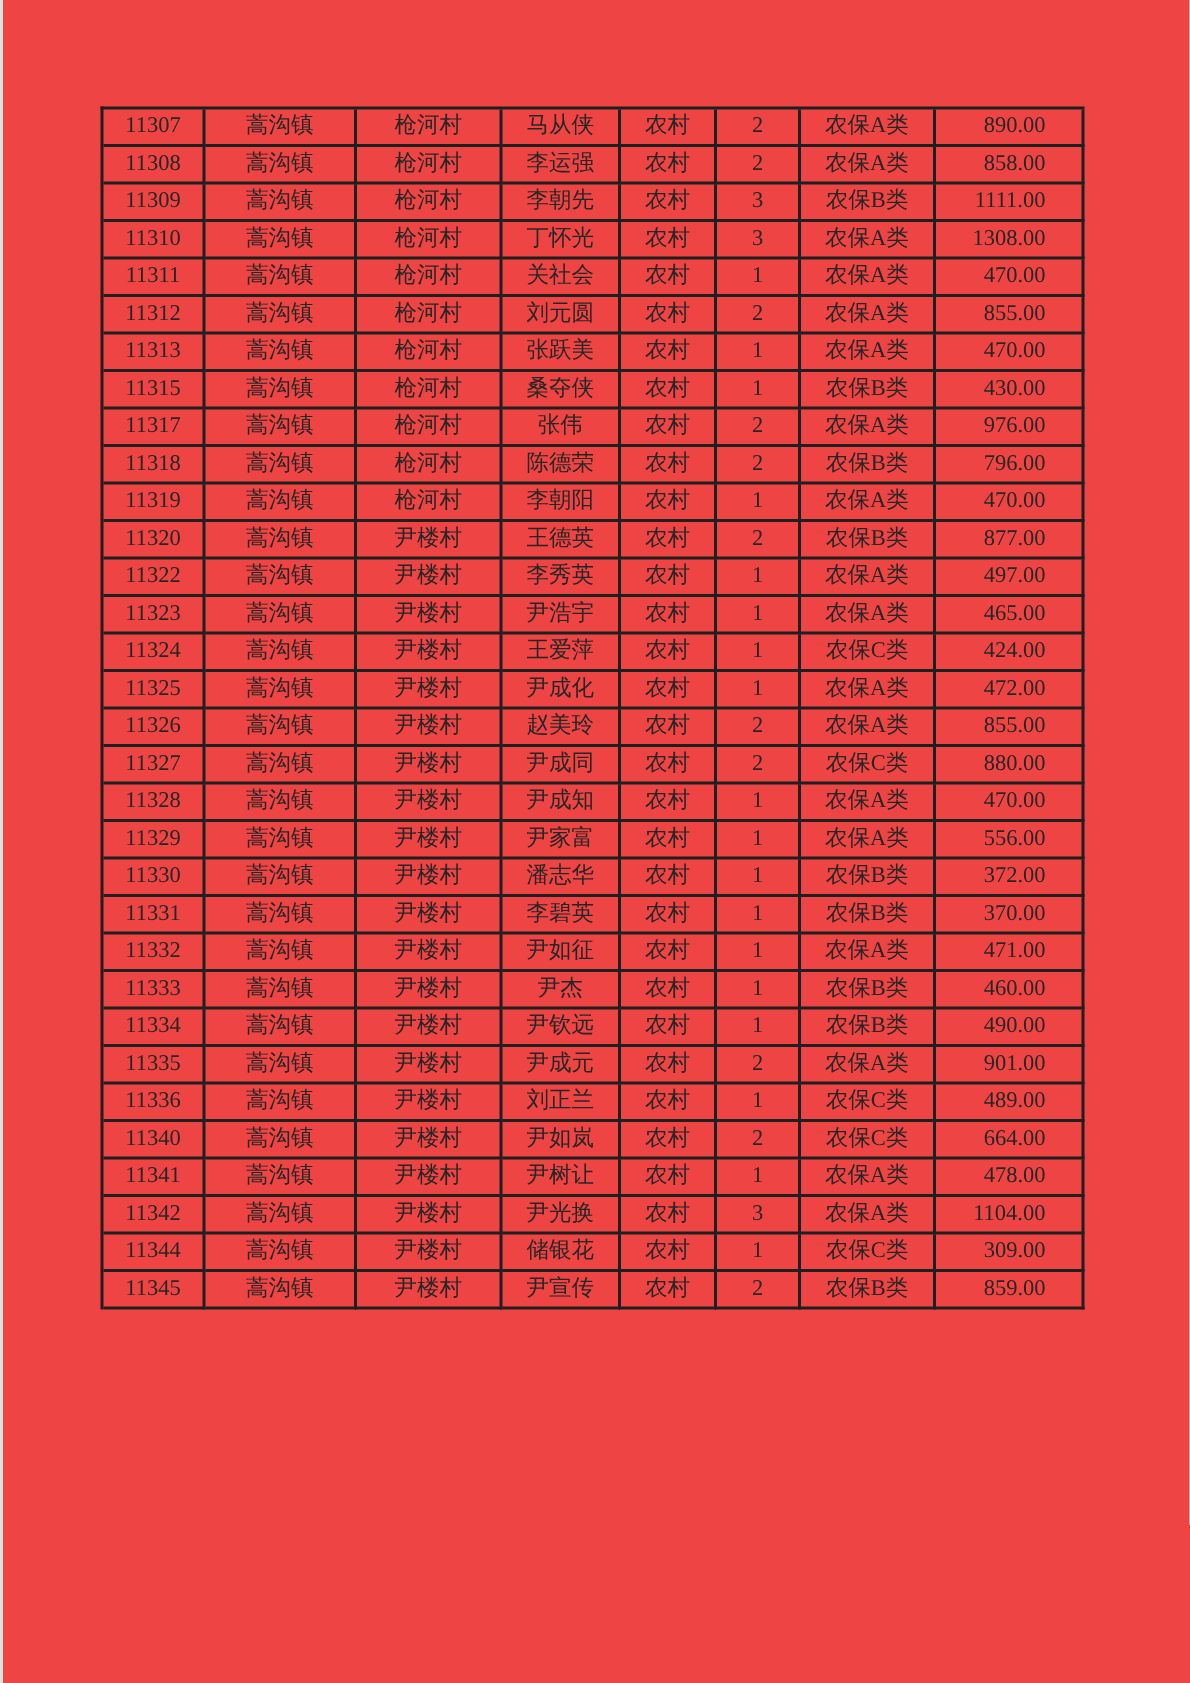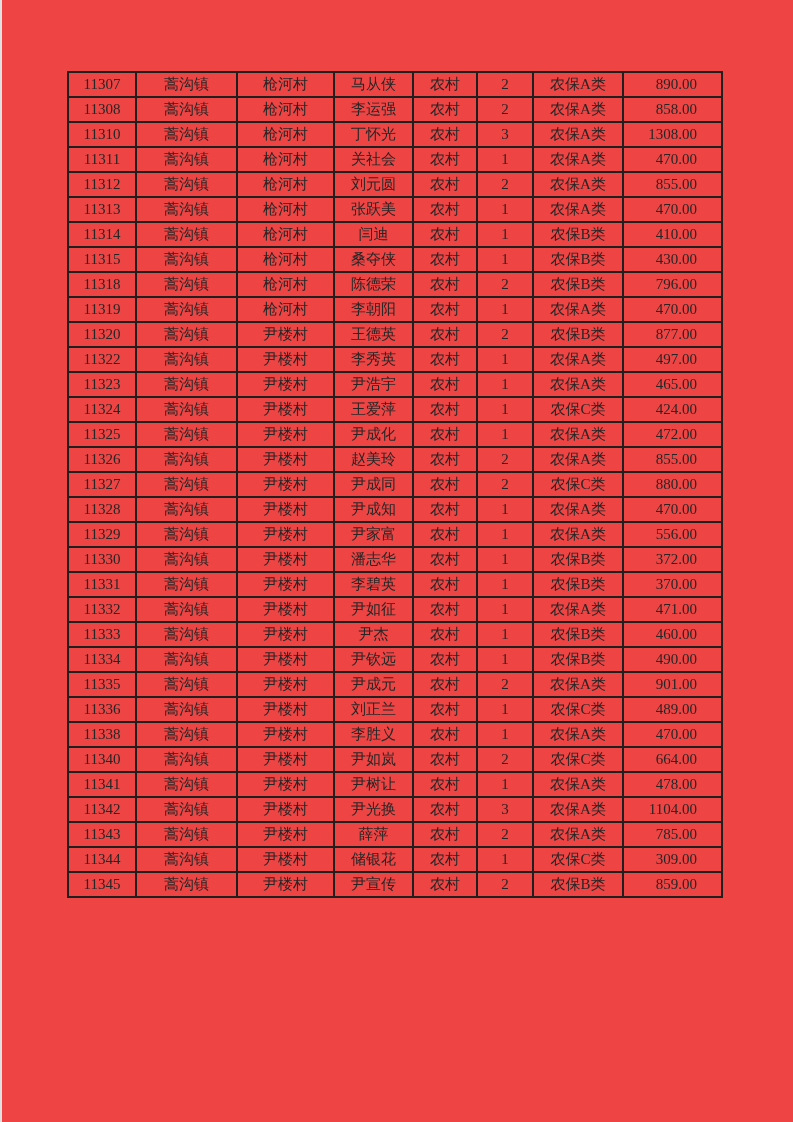--- a/index.html
+++ b/index.html
@@ -83,20 +83,30 @@
           <td>11308</td>
           <td>蒿沟镇</td>
           <td>枪河村</td>
           <td>李运强</td>
           <td>农村</td>
           <td>2</td>
           <td>农保A类</td>
           <td class="amount">858.00</td>
         </tr>
         <tr>
+          <td>11309</td>
+          <td>蒿沟镇</td>
+          <td>枪河村</td>
+          <td>李朝先</td>
+          <td>农村</td>
+          <td>3</td>
+          <td>农保B类</td>
+          <td class="amount">1111.00</td>
+        </tr>
+        <tr>
           <td>11310</td>
           <td>蒿沟镇</td>
           <td>枪河村</td>
           <td>丁怀光</td>
           <td>农村</td>
           <td>3</td>
           <td>农保A类</td>
           <td class="amount">1308.00</td>
         </tr>
         <tr>
@@ -123,40 +133,40 @@
           <td>11313</td>
           <td>蒿沟镇</td>
           <td>枪河村</td>
           <td>张跃美</td>
           <td>农村</td>
           <td>1</td>
           <td>农保A类</td>
           <td class="amount">470.00</td>
         </tr>
         <tr>
-          <td>11314</td>
-          <td>蒿沟镇</td>
-          <td>枪河村</td>
-          <td>闫迪</td>
-          <td>农村</td>
-          <td>1</td>
-          <td>农保B类</td>
-          <td class="amount">410.00</td>
-        </tr>
-        <tr>
           <td>11315</td>
           <td>蒿沟镇</td>
           <td>枪河村</td>
           <td>桑夺侠</td>
           <td>农村</td>
           <td>1</td>
           <td>农保B类</td>
           <td class="amount">430.00</td>
         </tr>
         <tr>
+          <td>11317</td>
+          <td>蒿沟镇</td>
+          <td>枪河村</td>
+          <td>张伟</td>
+          <td>农村</td>
+          <td>2</td>
+          <td>农保A类</td>
+          <td class="amount">976.00</td>
+        </tr>
+        <tr>
           <td>11318</td>
           <td>蒿沟镇</td>
           <td>枪河村</td>
           <td>陈德荣</td>
           <td>农村</td>
           <td>2</td>
           <td>农保B类</td>
           <td class="amount">796.00</td>
         </tr>
         <tr>
@@ -323,30 +333,20 @@
           <td>11336</td>
           <td>蒿沟镇</td>
           <td>尹楼村</td>
           <td>刘正兰</td>
           <td>农村</td>
           <td>1</td>
           <td>农保C类</td>
           <td class="amount">489.00</td>
         </tr>
         <tr>
-          <td>11338</td>
-          <td>蒿沟镇</td>
-          <td>尹楼村</td>
-          <td>李胜义</td>
-          <td>农村</td>
-          <td>1</td>
-          <td>农保A类</td>
-          <td class="amount">470.00</td>
-        </tr>
-        <tr>
           <td>11340</td>
           <td>蒿沟镇</td>
           <td>尹楼村</td>
           <td>尹如岚</td>
           <td>农村</td>
           <td>2</td>
           <td>农保C类</td>
           <td class="amount">664.00</td>
         </tr>
         <tr>
@@ -361,30 +361,20 @@
         </tr>
         <tr>
           <td>11342</td>
           <td>蒿沟镇</td>
           <td>尹楼村</td>
           <td>尹光换</td>
           <td>农村</td>
           <td>3</td>
           <td>农保A类</td>
           <td class="amount">1104.00</td>
-        </tr>
-        <tr>
-          <td>11343</td>
-          <td>蒿沟镇</td>
-          <td>尹楼村</td>
-          <td>薛萍</td>
-          <td>农村</td>
-          <td>2</td>
-          <td>农保A类</td>
-          <td class="amount">785.00</td>
         </tr>
         <tr>
           <td>11344</td>
           <td>蒿沟镇</td>
           <td>尹楼村</td>
           <td>储银花</td>
           <td>农村</td>
           <td>1</td>
           <td>农保C类</td>
           <td class="amount">309.00</td>

